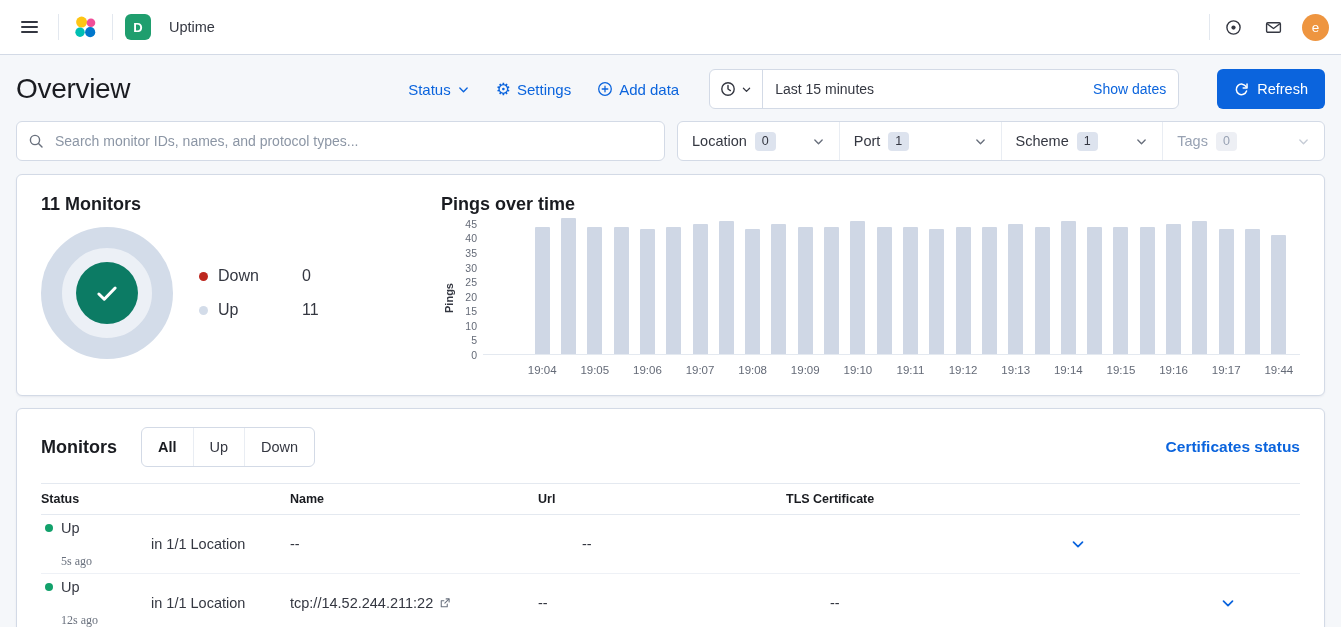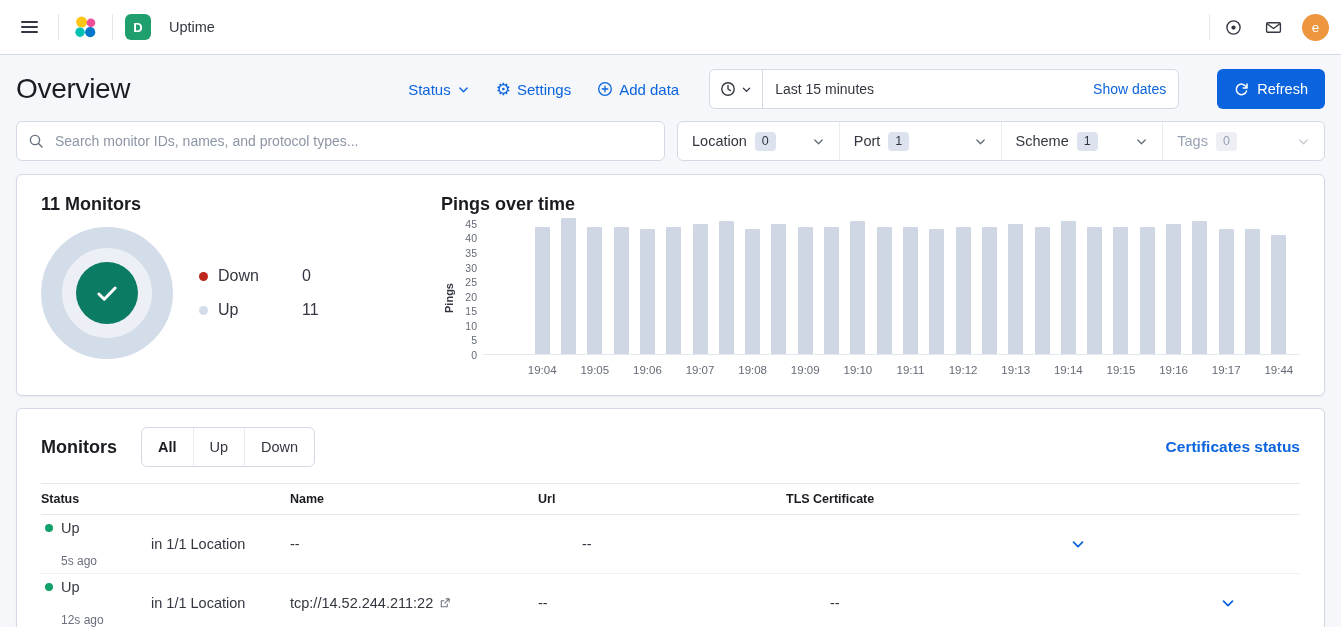--- a/index.html
+++ b/index.html
@@ -90,21 +90,21 @@
   .cert-link{margin-left:auto;color:var(--link);font-weight:700;font-size:15.5px;background:none;border:none;cursor:pointer;padding:0;}
   .table{margin-top:16px;}
   .thead{display:grid;grid-template-columns:249px 248px 248px 320px 1fr 44px;border-top:1px solid #e4e9f0;border-bottom:1px solid #e4e9f0;}
   .th{padding:8px 16px 8px 0;font-size:12.5px;font-weight:700;color:var(--text-dark);}
   .trow{display:grid;grid-template-columns:249px 248px 248px 320px 1fr 44px;border-bottom:1px solid #eef1f6;align-items:center;height:59px;}
   .cell{padding:0 16px 0 0;font-size:14.5px;color:#343741;}
   .c-status{display:flex;align-items:center;padding-left:4px;}
   .st-stack{width:106px;flex:none;}
   .st-top{display:flex;align-items:center;gap:8px;}
   .dot{width:8px;height:8px;border-radius:50%;background:var(--success);flex:none;}
-  .st-ago{font-size:12px;color:#69707d;margin-left:16px;margin-top:18px;}
+  .st-ago{font-size:12px;color:#69707d;margin-left:16px;margin-top:18px;font-family:Liberation Serif, serif;}
   .mon-link{color:var(--link);text-decoration:none;cursor:pointer;}
   .c-url{display:flex;align-items:center;gap:6px;}
   .url-link{color:#343741;text-decoration:none;cursor:pointer;}
   .ext-icon{color:#69707d;flex:none;}
   .c-down{padding-left:44px;}
   .c-exp{display:flex;justify-content:flex-end;}
   .expand-btn{background:none;border:none;color:var(--primary);cursor:pointer;padding:4px;display:flex;}
   .chev{display:block;}
 </style>
 </head>

